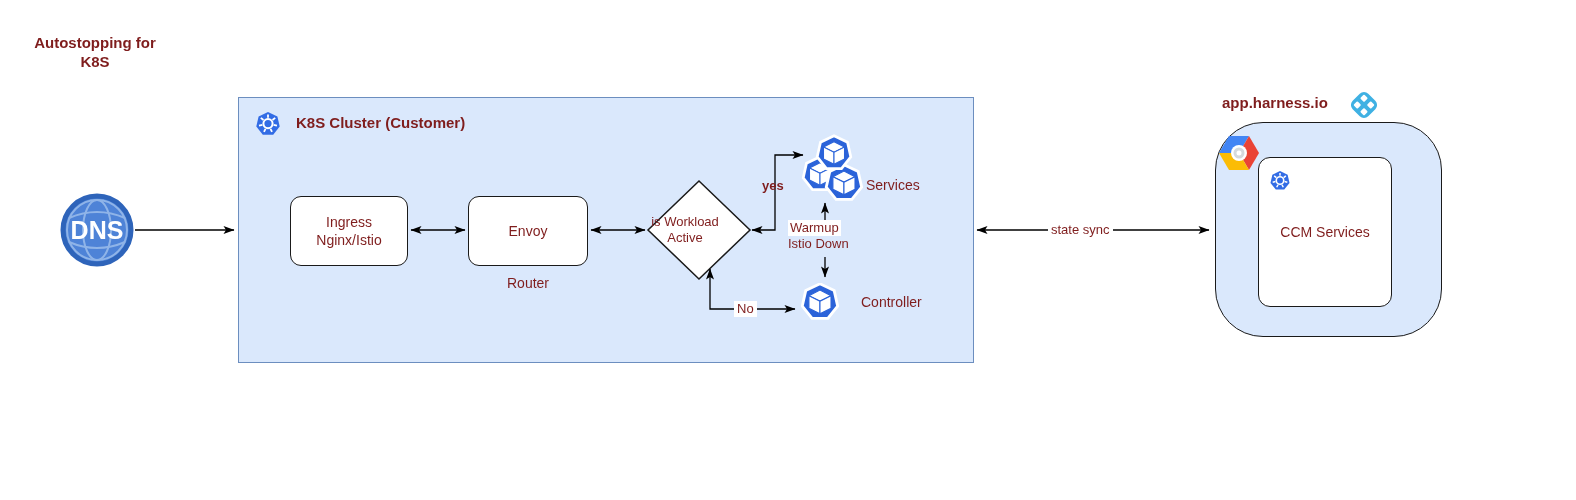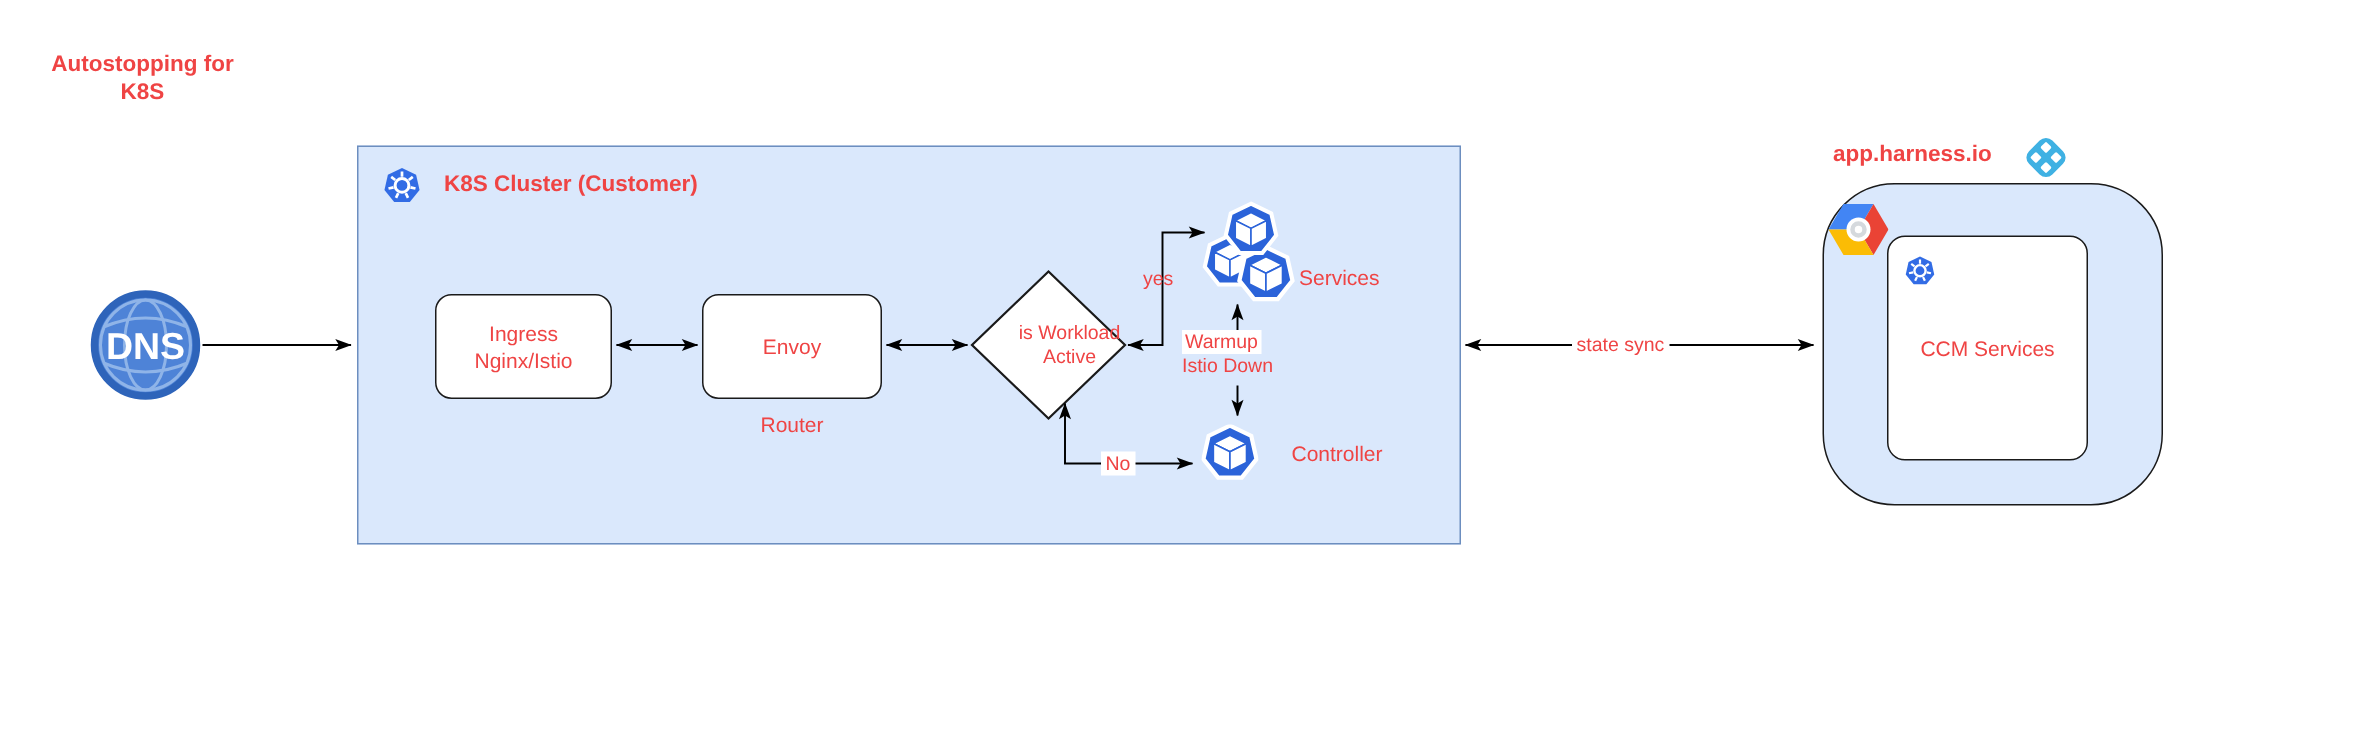--- a/index.html
+++ b/index.html
@@ -1,38 +1,38 @@
 <!DOCTYPE html>
 <html><head>
 <meta charset="utf-8">
 <style>
   html,body{margin:0;padding:0;background:#ffffff;}
   #canvas{
     position:relative;width:1576px;height:500px;background:#ffffff;
-    font-family:"Liberation Sans","DejaVu Sans",sans-serif;color:#ef4444;overflow:hidden;
+    font-family:"Liberation Sans","DejaVu Sans",sans-serif;color:#7f1d1d;overflow:hidden;
   }
   .abs{position:absolute;}
   .lbl{font-size:13px;line-height:16px;white-space:nowrap;}
   .lbl14{font-size:14px;line-height:17px;white-space:nowrap;}
   .whitebg{background:#ffffff;padding:0 3px;}
   
   .diagram-title{left:22px;top:33px;width:146px;text-align:center;font-weight:bold;font-size:15px;line-height:19px;}
   
   .cluster-box{left:238px;top:97px;width:736px;height:266px;background:#dae8fc;border:1px solid #6c8ebf;box-sizing:border-box;}
   .cluster-title{left:296px;top:114px;font-weight:bold;font-size:15px;white-space:nowrap;}
   
   .node{background:#fff;border:1.5px solid #1a1a1a;border-radius:11px;box-sizing:border-box;
         display:flex;align-items:center;justify-content:center;text-align:center;font-size:14px;line-height:18px;}
   .ingress-box{left:290px;top:196px;width:118px;height:70px;}
   .envoy-box{left:468px;top:196px;width:120px;height:70px;}
   .router-label{left:468px;top:275px;width:120px;text-align:center;font-size:14px;}
-  .decision-label{left:649px;top:181px;width:100px;height:98px;display:flex;align-items:center;justify-content:flex-end;text-align:center;font-size:13px;line-height:16px;}
+  .decision-label{left:649px;top:181px;width:100px;height:98px;display:flex;align-items:center;justify-content:flex-start;text-align:center;font-size:13px;line-height:16px;}
   .decision-label span{width:72px;}
   
-  .yes-label{left:762px;top:178px;}
+  .yes-label{left:762px;top:178px;font-weight:bold;}
   .no-label{left:734px;top:301px;}
   .warmup-block{left:788px;top:220px;width:80px;text-align:left;font-size:13px;line-height:16px;}
   .warmup-block .line1{background:#fff;display:inline-block;padding:0 2px;}
   .services-label{left:866px;top:149px;margin-top:28px;}
   .controller-label{left:861px;top:294px;}
   .state-sync-label{left:1028px;top:222px;margin-left:20px;}
   
   .harness-domain{left:1222px;top:94px;font-weight:bold;font-size:15px;white-space:nowrap;}
   .harness-box{left:1215px;top:122px;width:227px;height:215px;background:#dae8fc;border:1.5px solid #1a1a1a;border-radius:48px;box-sizing:border-box;}
   .ccm-box{left:1258px;top:157px;width:134px;height:150px;border-radius:12px;}

